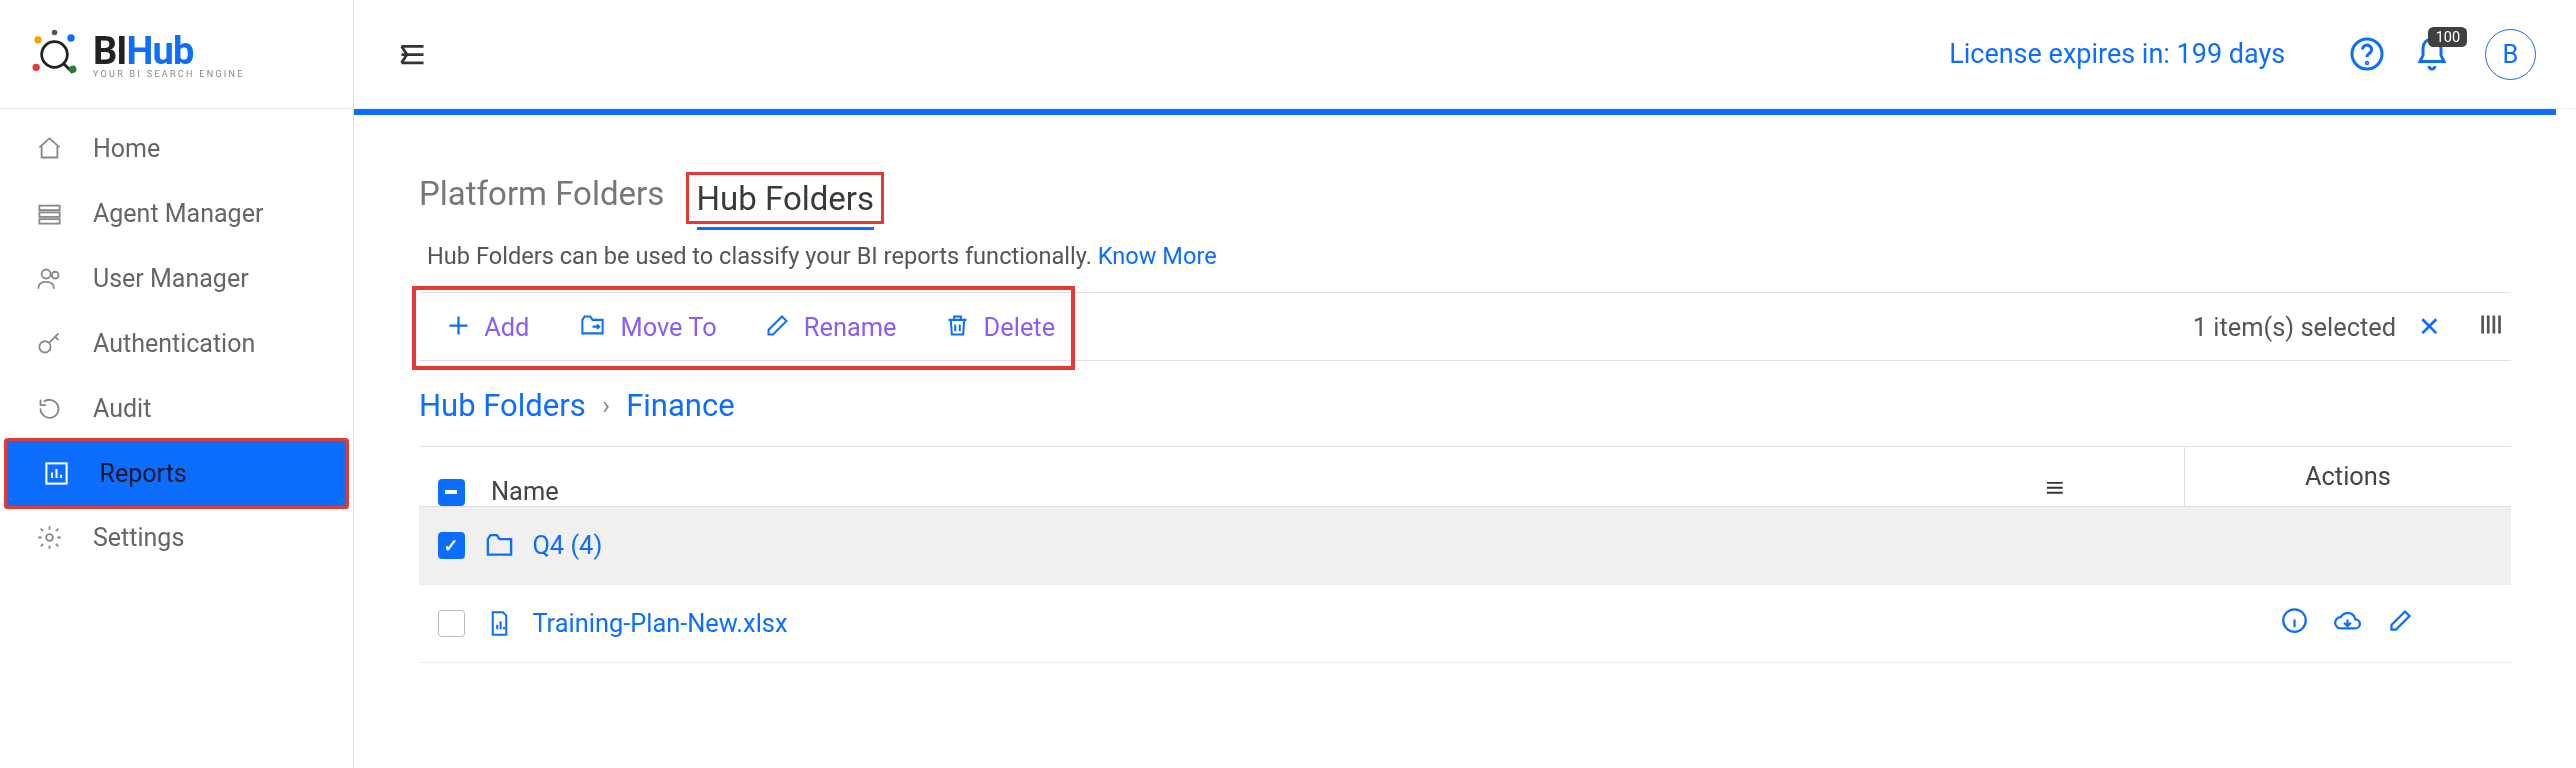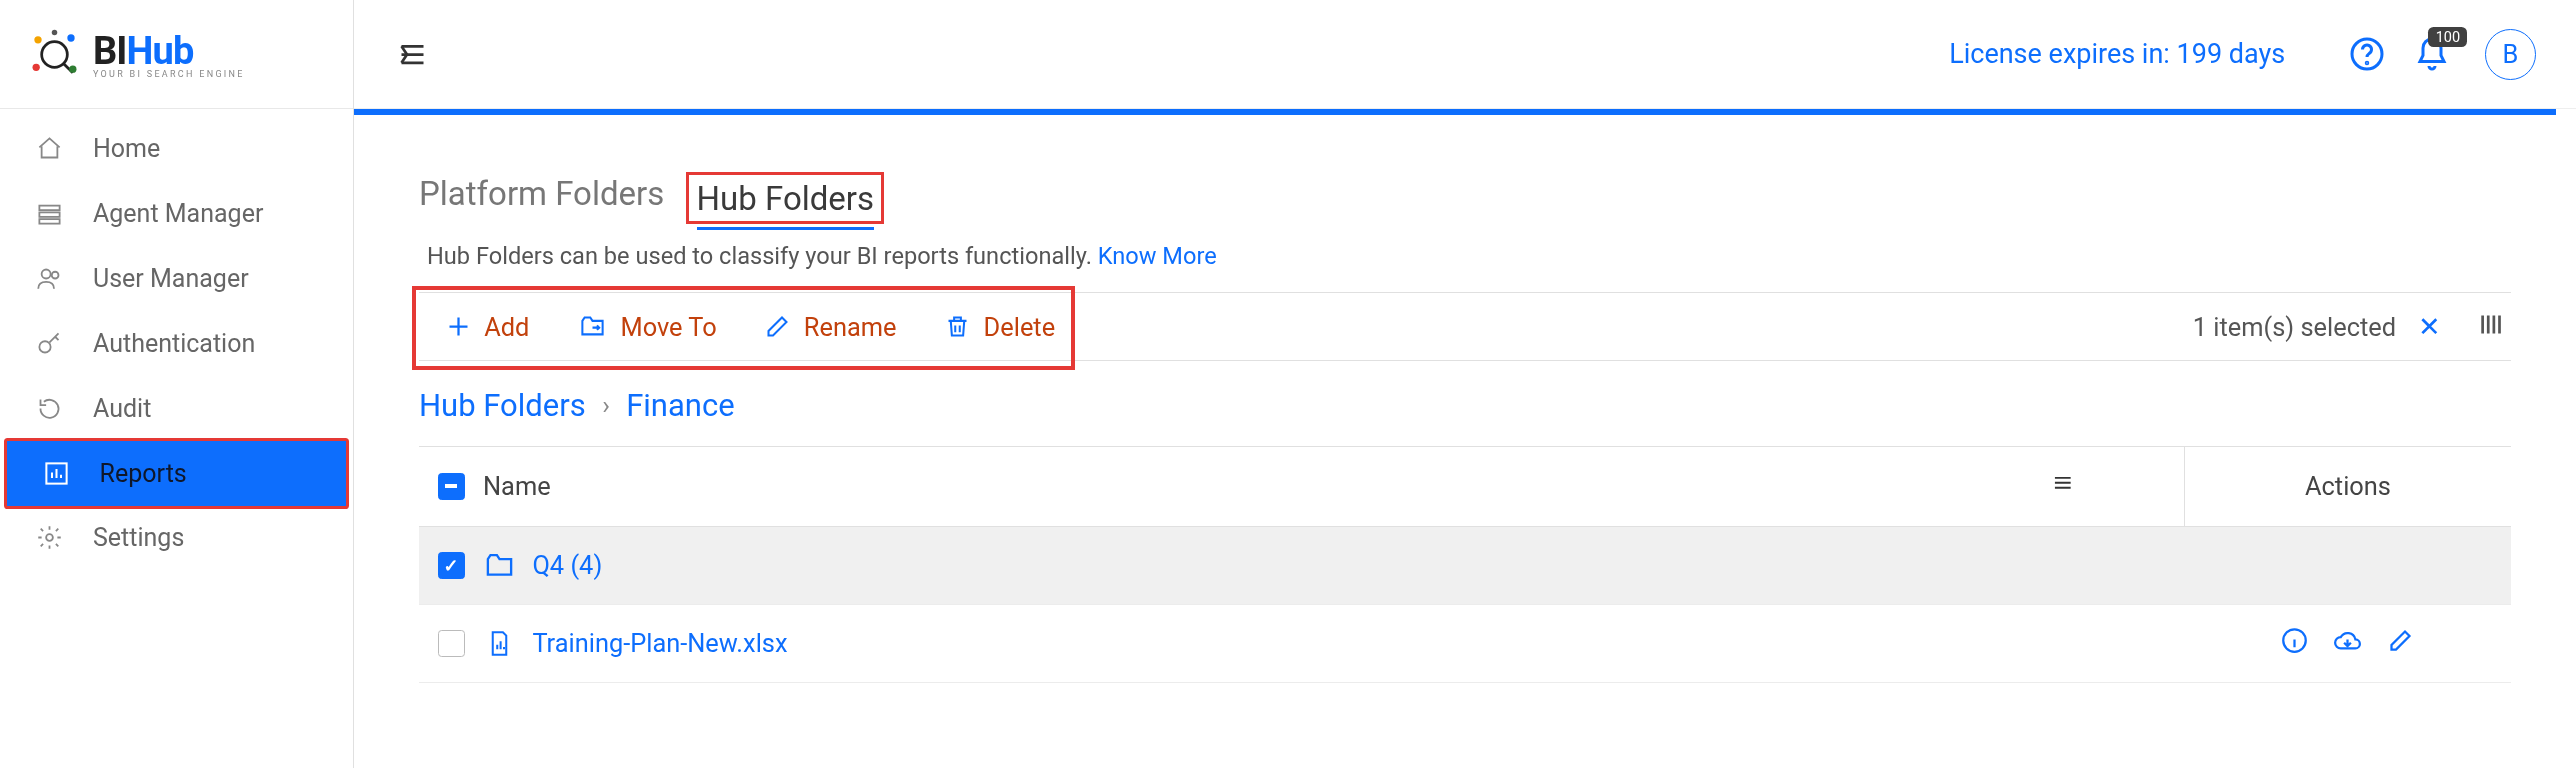--- a/index.html
+++ b/index.html
@@ -41,32 +41,32 @@
   .tab { font-size: 33px; color: #777; cursor: pointer; padding-bottom: 9px; }
   .tab.active { color: #3a3a3a; border-bottom: 3.6px solid #0d6efd; }
   .tab-highlight { border: 3.6px solid #e53935; padding: 3.6px 7.3px; }
 
   .desc { font-size: 23.6px; color: #555; margin-bottom: 22px; margin-left: 8px; }
   .desc a { color: #0d6efd; text-decoration: none; }
 
   .toolbar-row { display: flex; align-items: center; border: 0.9px solid #e0e0e0; border-left: none; border-right: none; height: 69px; position: relative; }
   .toolbar-actions { display: flex; gap: 25.4px; padding: 9px 14.5px; }
   .toolbar-highlight { position: absolute; left: -7.3px; top: -7.3px; width: 663px; height: 84px; border: 4.5px solid #e53935; pointer-events: none; }
-  .tb-btn { display: inline-flex; align-items: center; gap: 12.7px; font-size: 25.4px; color: #c2410c; cursor: pointer; padding: 7.3px 11px; }
+  .tb-btn { display: inline-flex; align-items: flex-start; gap: 12.7px; font-size: 25.4px; color: #8b5cf6; cursor: pointer; padding: 7.3px 11px; }
   .tb-btn svg { stroke: #0d6efd; fill: none; }
   .tb-spacer { flex: 1; }
   .selected-info { font-size: 25.4px; color: #555; margin-right: 22px; }
   .close-x { font-size: 27px; color: #0d6efd; cursor: pointer; margin-right: 36px; }
   .cols-icon { cursor: pointer; margin-right: 7.3px; }
 
   .breadcrumb { display: flex; align-items: center; gap: 16.4px; font-size: 31px; color: #0d6efd; margin: 25.4px 0 22px; }
   .breadcrumb .chev { color: #888; font-size: 25.4px; }
   .breadcrumb span { cursor: pointer; }
 
-  .table-header { display: flex; align-items: center; height: 81px; border-top: 0.9px solid #e0e0e0; border-bottom: 0.9px solid #e0e0e0; }
+  .table-header { display: flex; align-items: flex-end; height: 61px; border-top: 0.9px solid #e0e0e0; border-bottom: 0.9px solid #e0e0e0; gap: 8px; }
   .chk-cell { width: 64px; display: flex; align-items: center; justify-content: center; }
   .name-col { flex: 1; font-size: 25.4px; color: #444; display: flex; align-items: center; }
   .sort-icon { margin-left: auto; margin-right: 109px; cursor: pointer; }
   .actions-col { width: 327px; text-align: center; font-size: 25.4px; color: #444; border-left: 0.9px solid #e0e0e0; height: 100%; display: flex; align-items: center; justify-content: center; }
 
   .row { display: flex; height: 78px; border-bottom: 0.9px solid #ececec; }
   .row.selected { background: #f0f0f0; }
   .row .file-icon { width: 33px; height: 33px; margin-right: 16.4px; display: inline-flex; align-items: center; justify-content: center; }
   .row .name-col { font-size: 25.4px; color: #0d6efd; }
   .row .actions-col { border-left: none; gap: 25.4px; }

